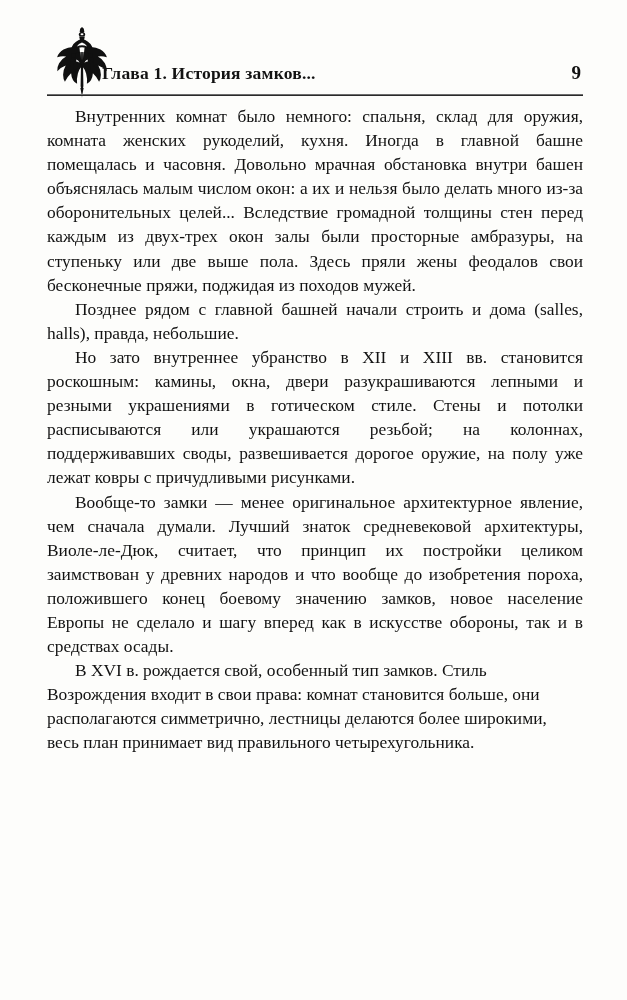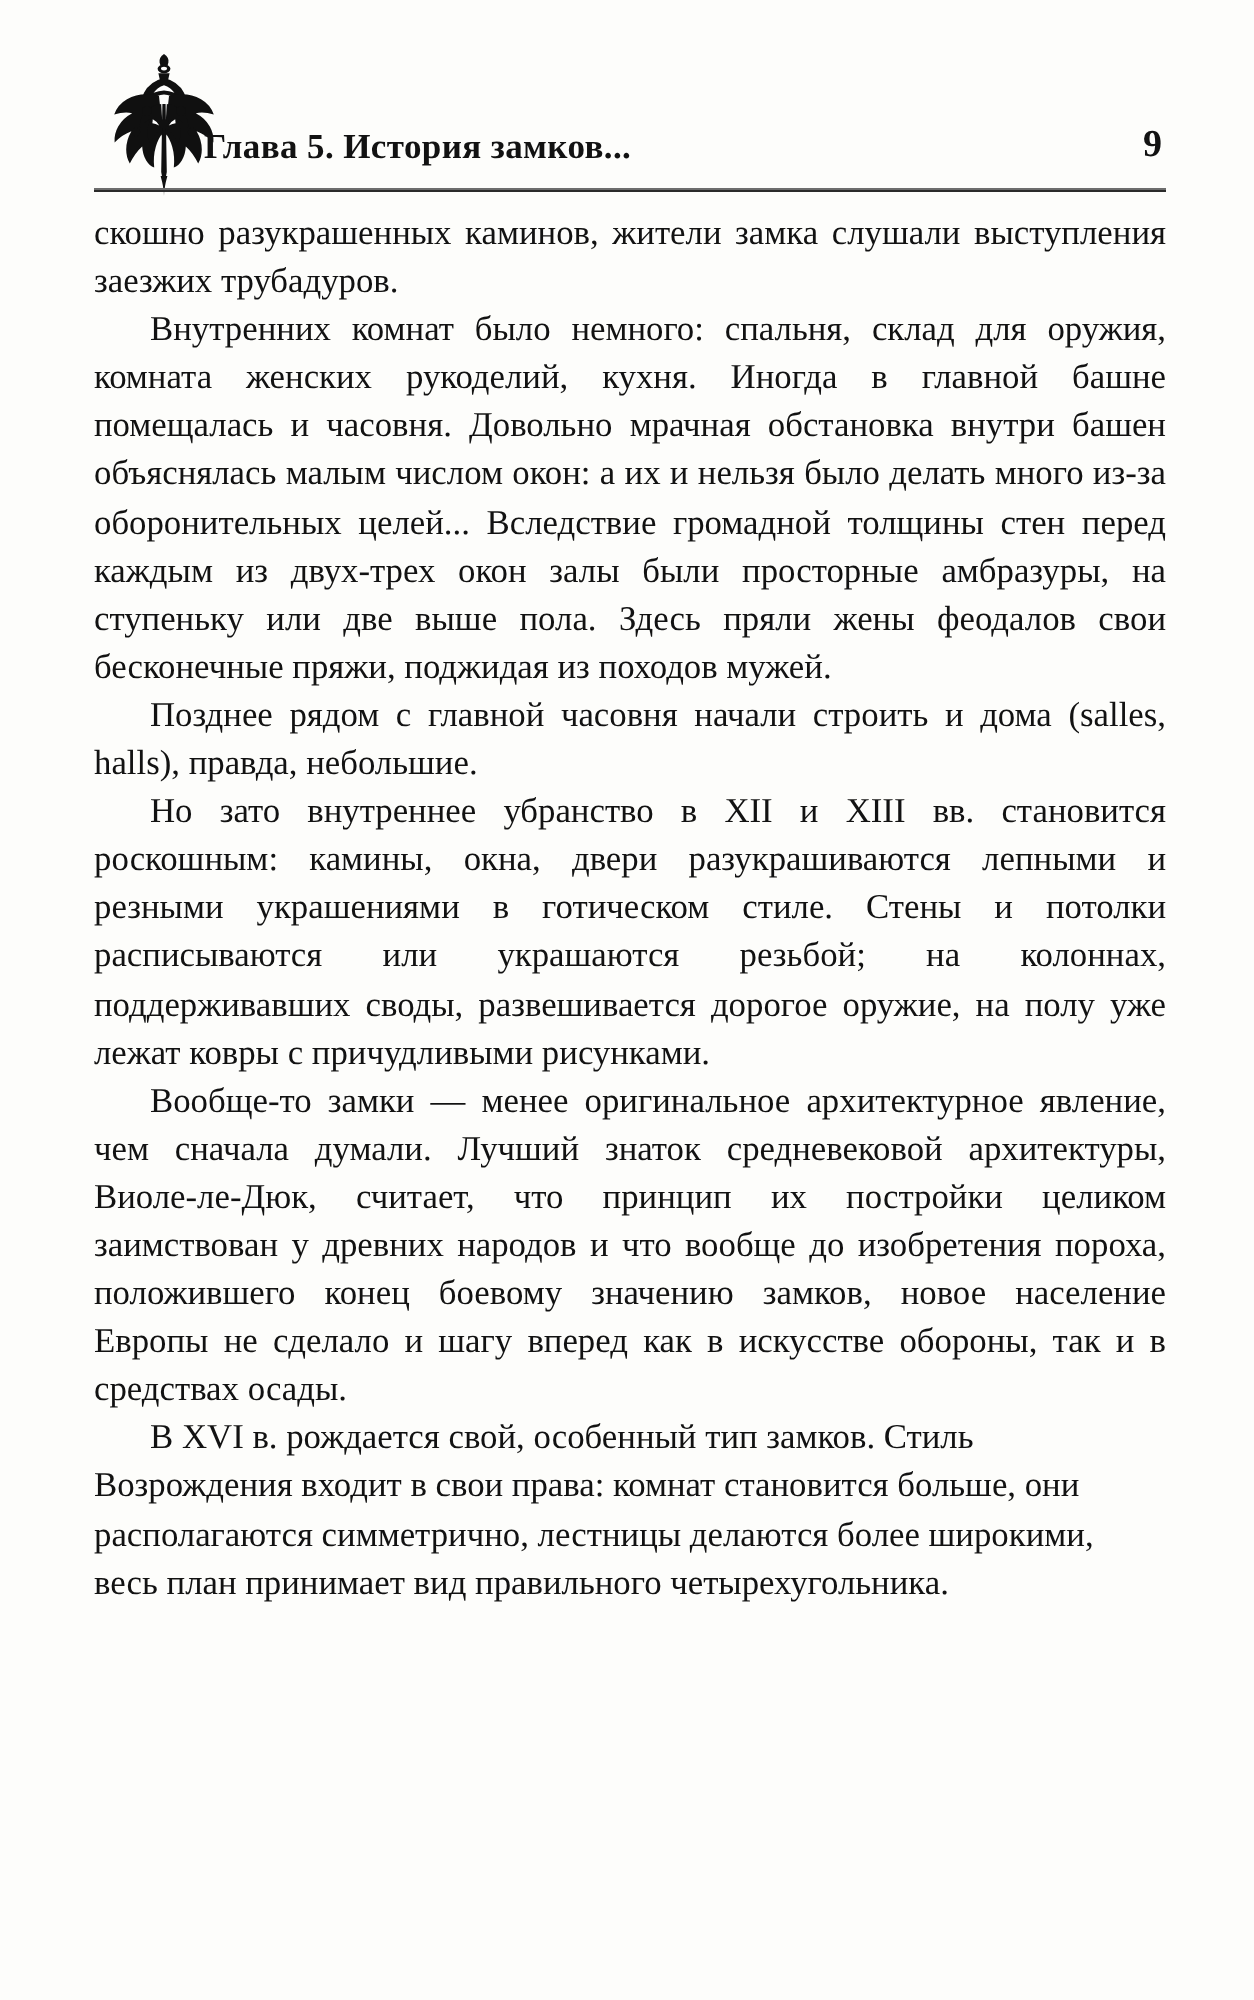--- a/index.html
+++ b/index.html
@@ -139,29 +139,28 @@
         <g fill="#ffffff">
           <path d="M36 20.6 q3.4 1.2 5.2 3.8 q-2.6 -1.1 -5.2 -1.2 q-2.6 0.1 -5.2 1.2 Q32.6 21.8 36 20.6 Z"></path>
           <ellipse cx="36" cy="12.3" rx="1.5" ry="0.95"></ellipse>
           <path d="M30.4 37.6 q2.2 1.1 3.2 3.2 q-1.9 -1.1 -3.4 -1.2 Z"></path>
           <path d="M41.6 37.6 q-2.2 1.1 -3.2 3.2 q1.9 -1.1 3.4 -1.2 Z"></path>
         </g>
       </svg>
     </div>
 
     <div class="header-row">
-      <div class="header-title">Глава 5. История замков...</div>
+      <div class="header-title">Глава 1. История замков...</div>
       <div class="header-folio">9</div>
     </div>
 
     <div class="header-rule"></div>
   </div>
 
   <div class="body-text">
-    <p class="cont">скошно разукрашенных каминов, жители замка слушали выступления заезжих трубадуров.</p>
     <p>Внутренних комнат было немного: спальня, склад для оружия, комната женских рукоделий, кухня. Иногда в главной башне помещалась и часовня. Довольно мрачная обстановка внутри башен объяснялась малым числом окон: а их и нельзя было делать много из-за оборонительных целей... Вследствие громадной толщины стен перед каждым из двух-трех окон залы были просторные амбразуры, на ступеньку или две выше пола. Здесь пряли жены феодалов свои бесконечные пряжи, поджидая из походов мужей.</p>
-    <p>Позднее рядом с главной часовня начали строить и дома (salles, halls), правда, небольшие.</p>
+    <p>Позднее рядом с главной башней начали строить и дома (salles, halls), правда, небольшие.</p>
     <p>Но зато внутреннее убранство в XII и XIII вв. становится роскошным: камины, окна, двери разукрашиваются лепными и резными украшениями в готическом стиле. Стены и потолки расписываются или украшаются резьбой; на колоннах, поддерживавших своды, развешивается дорогое оружие, на полу уже лежат ковры с причудливыми рисунками.</p>
     <p>Вообще-то замки — менее оригинальное архитектурное явление, чем сначала думали. Лучший знаток средневековой архитектуры, Виоле-ле-Дюк, считает, что принцип их постройки целиком заимствован у древних народов и что вообще до изобретения пороха, положившего конец боевому значению замков, новое население Европы не сделало и шагу вперед как в искусстве обороны, так и в средствах осады.</p>
     <p>В XVI в. рождается свой, особенный тип замков. Стиль Возрождения входит в свои права: комнат становится больше, они располагаются симметрично, лестницы делаются более широкими, весь план принимает вид правильного четырехугольника.</p>
   </div>
 
 </div>
 
 </body></html>

